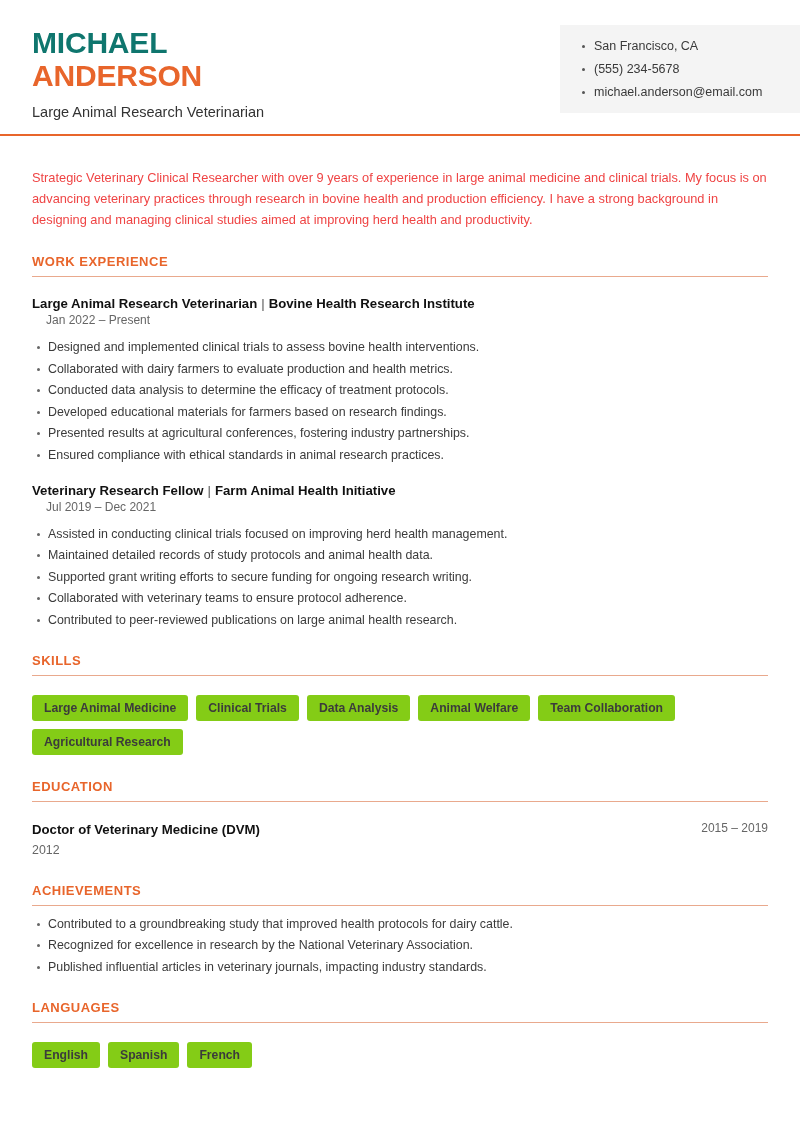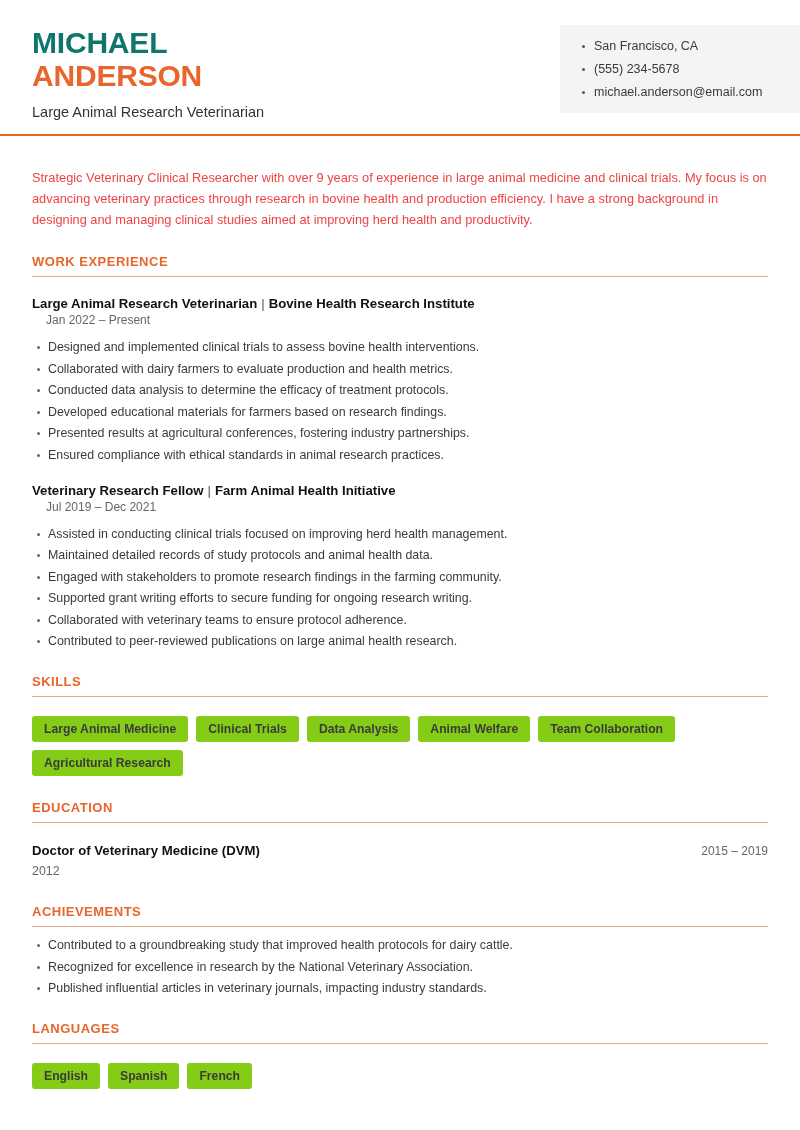--- a/index.html
+++ b/index.html
@@ -189,21 +189,21 @@
     line-height: 14px;
     white-space: nowrap;
     font-weight: bold;
   }
 
   
   .edu-entry { margin-top: 19px; }
   .edu-head {
     display: flex;
     justify-content: space-between;
-    align-items: center;
+    align-items: flex-start;
     gap: 7px;
   }
   .edu-degree {
     font-size: 13.2px;
     font-weight: bold;
     color: #111111;
     line-height: 17px;
   }
   .edu-date {
     font-size: 12px;
@@ -270,21 +270,20 @@
     <div class="entry">
       <div class="entry-head">
         <div class="entry-title">
           <span>Veterinary Research Fellow</span><span class="entry-sep">|</span><span>Farm Animal Health Initiative</span>
         </div>
         <div class="entry-date">Jul 2019 – Dec 2021</div>
       </div>
       <ul class="bullets">
         <li>Assisted in conducting clinical trials focused on improving herd health management.</li>
         <li>Maintained detailed records of study protocols and animal health data.</li>
-        <li>Engaged with stakeholders to promote research findings in the farming community.</li>
         <li>Supported grant writing efforts to secure funding for ongoing research writing.</li>
         <li>Collaborated with veterinary teams to ensure protocol adherence.</li>
         <li>Contributed to peer-reviewed publications on large animal health research.</li>
       </ul>
     </div>
   </div>
 
   <div class="section">
     <div class="section-title">SKILLS</div>
     <div class="section-rule"></div>

